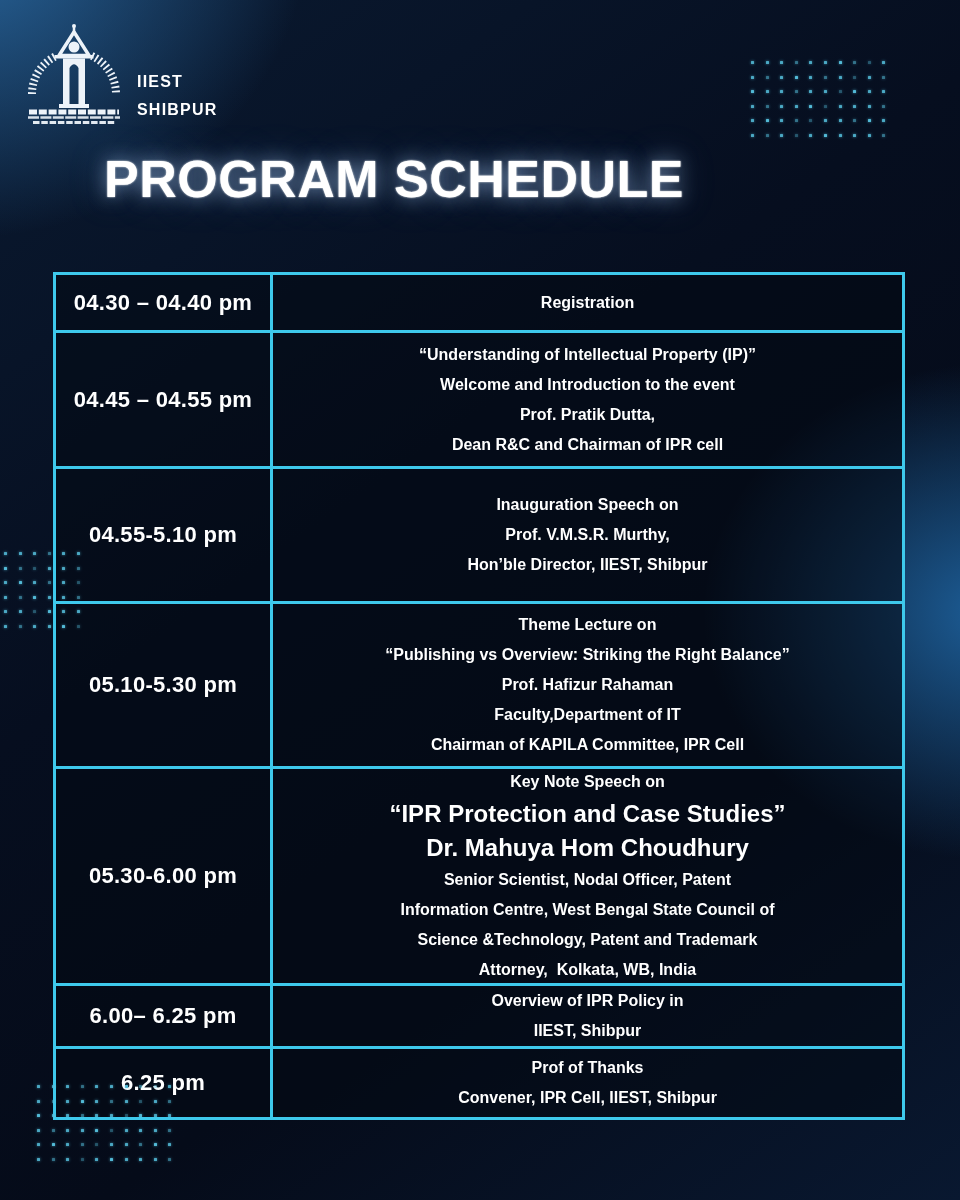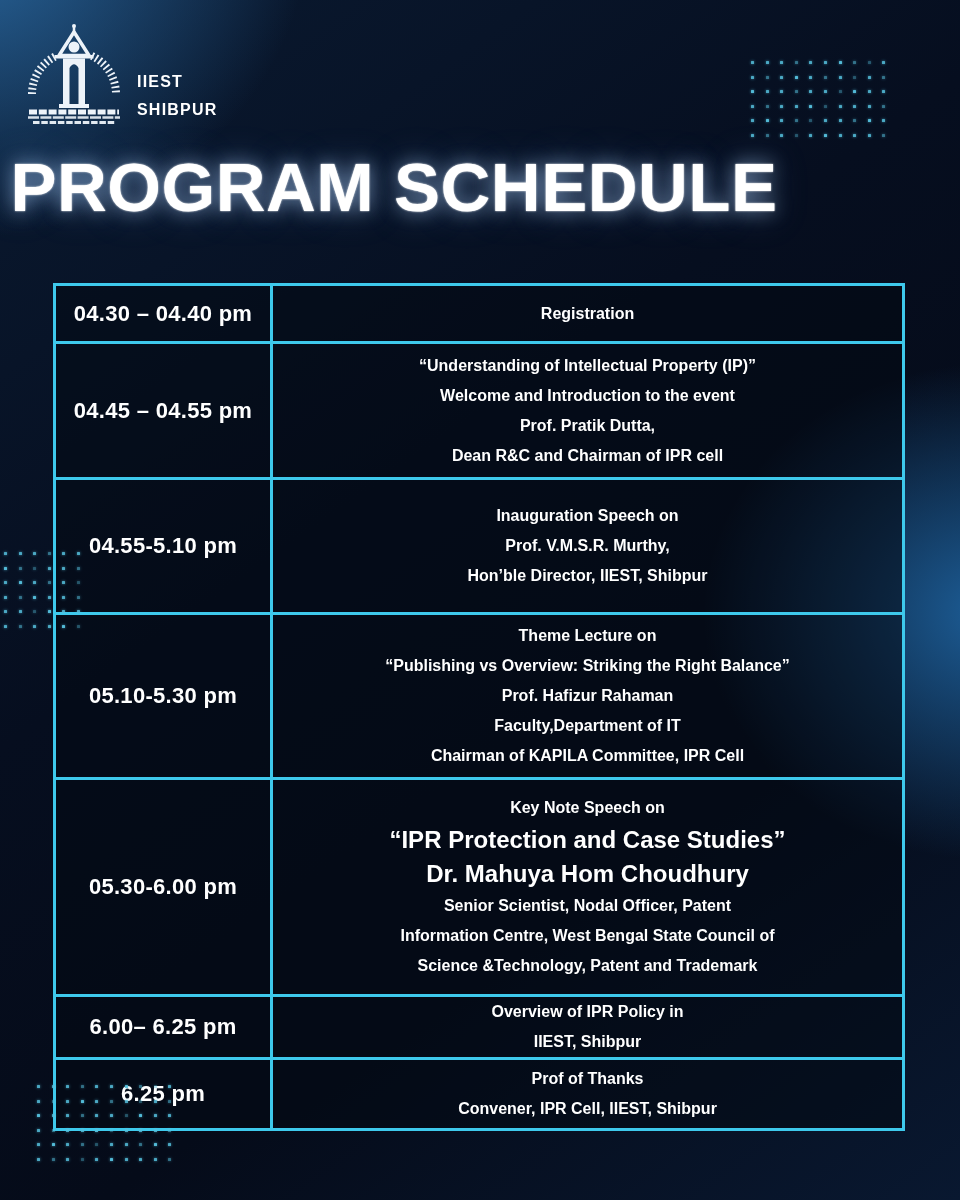--- a/index.html
+++ b/index.html
@@ -10,25 +10,25 @@
     background:
       radial-gradient(560px 500px at -4% -6%, rgba(44,110,168,0.95), rgba(44,110,168,0) 62%),
       radial-gradient(460px 400px at 103% 51%, rgba(30,98,158,0.95), rgba(30,98,158,0) 62%),
       linear-gradient(145deg,#0a1a31 0%,#060e1f 40%,#050b19 68%,#091830 100%);
   }
   
   .logo{position:absolute;left:24px;top:20px;width:110px;height:110px;}
   .orgname{position:absolute;left:137px;top:68px;font-size:16px;font-weight:800;
     letter-spacing:1.2px;line-height:28px;}
   .title{position:absolute;left:0;top:153px;width:788px;text-align:center;
-    font-size:69px;line-height:1;font-weight:800;letter-spacing:0.5px;white-space:nowrap;
+    font-size:52px;line-height:1;font-weight:800;letter-spacing:0.5px;white-space:nowrap;
     text-shadow:0 0 2px #ffffff,0 0 18px rgba(180,215,255,0.55),0 0 36px rgba(140,190,255,0.35);}
   
   .table{
-    position:absolute;left:53px;top:283px;width:852px;height:848px;box-sizing:border-box;
+    position:absolute;left:53px;top:272px;width:852px;height:848px;box-sizing:border-box;
     border:3px solid #3ec9ec;z-index:4;
     display:grid;grid-template-columns:217px 1fr;
     grid-template-rows:58px 136px 135px 165px 217px 63px 1fr;
   }
   .cell{
     box-sizing:border-box;border-bottom:3px solid #3ec9ec;
     background:rgba(4,9,20,0.52);
     display:flex;flex-direction:column;align-items:center;justify-content:center;
     text-align:center;padding:2px 6px;
   }
@@ -269,20 +269,21 @@
       <div class="line">Chairman of KAPILA Committee, IPR Cell</div>
     </div>
     <div class="cell time">05.30-6.00 pm</div>
     <div class="cell content">
       <div class="line">Key Note Speech on</div>
       <div class="line large">“IPR Protection and Case Studies”</div>
       <div class="line large">Dr. Mahuya Hom Choudhury</div>
       <div class="line">Senior Scientist, Nodal Officer, Patent</div>
       <div class="line">Information Centre, West Bengal State Council of</div>
       <div class="line">Science &amp;Technology, Patent and Trademark</div>
+      <div class="line">Attorney,  Kolkata, WB, India</div>
     </div>
     <div class="cell time">6.00– 6.25 pm</div>
     <div class="cell content">
       <div class="line">Overview of IPR Policy in</div>
       <div class="line">IIEST, Shibpur</div>
     </div>
     <div class="cell time lastrow">6.25 pm</div>
     <div class="cell content lastrow">
       <div class="line">Prof of Thanks</div>
       <div class="line">Convener, IPR Cell, IIEST, Shibpur</div>

